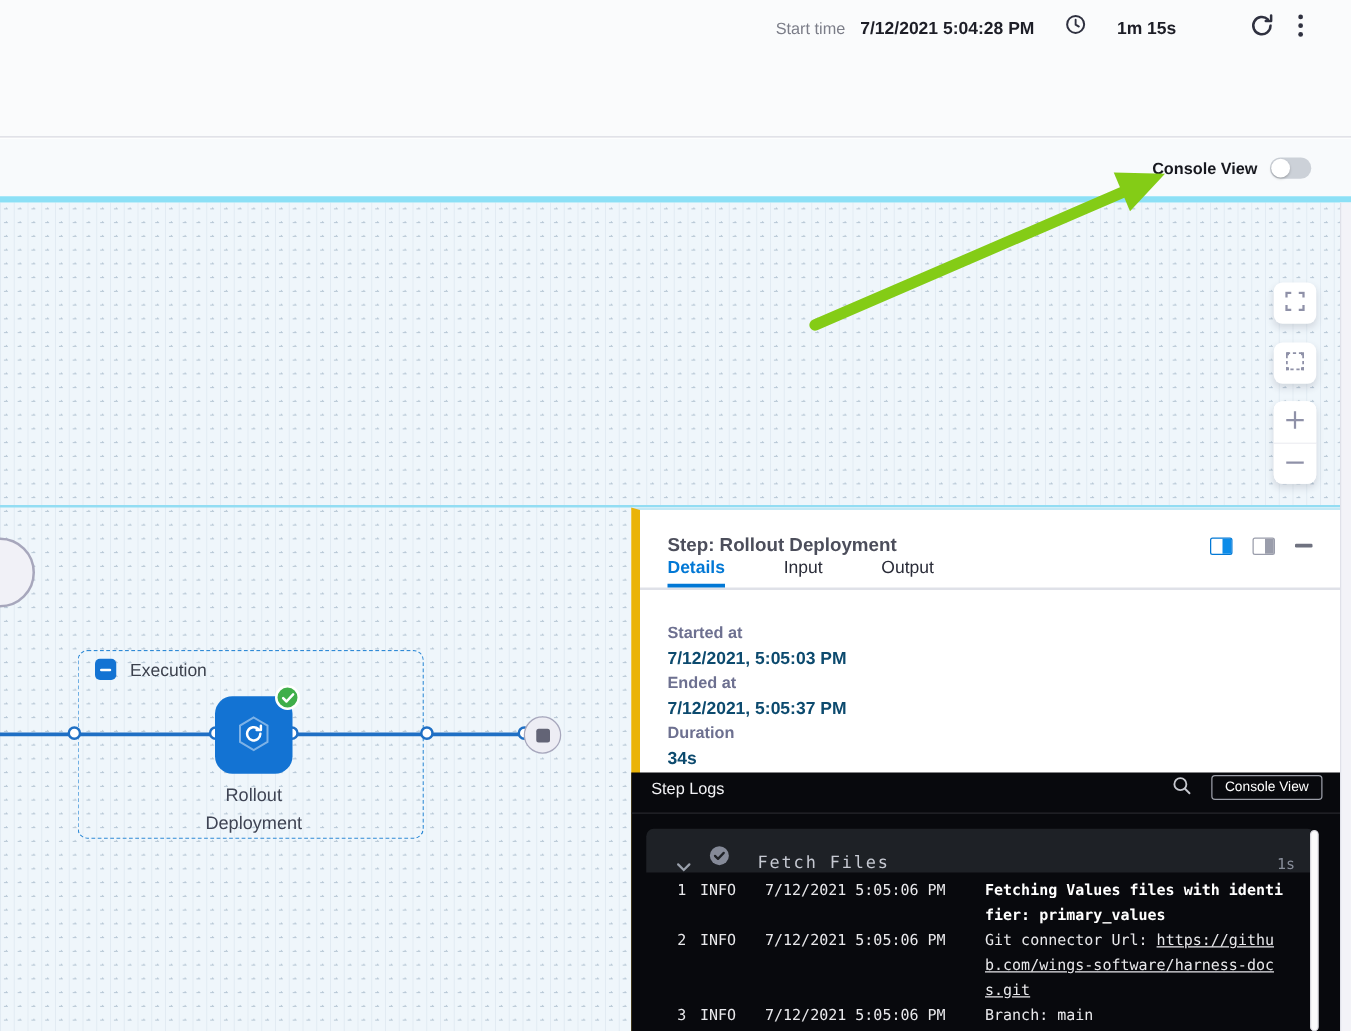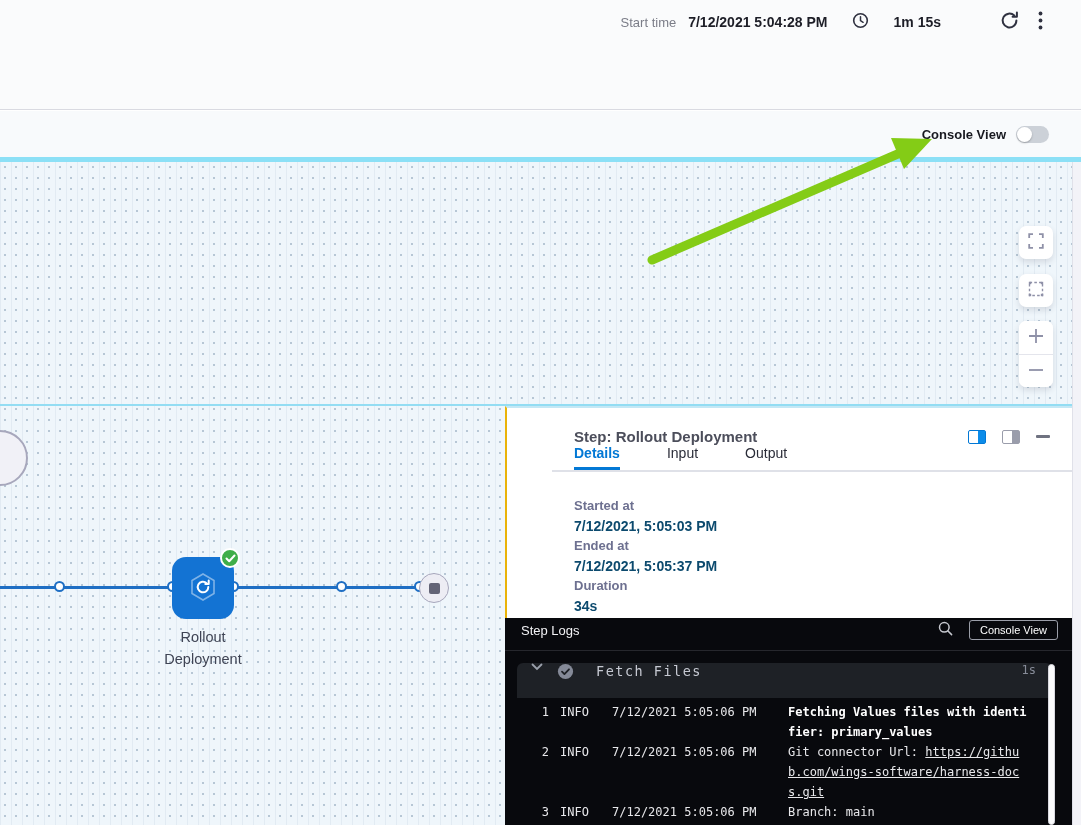--- a/index.html
+++ b/index.html
@@ -77,21 +77,21 @@
   .end-node { position:absolute; left:419px; top:573px; width:30px; height:30px; border-radius:50%;
     background:#ededf4; border:1.5px solid #a7a7bc; z-index:3;
     display:flex; align-items:center; justify-content:center; }
   .end-node .sq { width:11px; height:11px; background:#636476; border-radius:2px; }
 
   
   .arrow-svg { position:absolute; left:600px; top:125px; z-index:10; pointer-events:none; }
 
   
   .panel { position:absolute; left:505px; top:406px; width:567px; height:419px; background:#fff;
-    border-left:2px solid #eab308; border-top:2px solid #c4e8f5; z-index:5;padding-left:45px; }
+    border-left:7px solid #eab308; border-top:2px solid #c4e8f5; z-index:5; }
   .panel-head { display:flex; align-items:center; padding:20px 22px 0 22px; }
   .panel-title { font-size:15px; font-weight:600; color:#4c4e5b; flex:1; }
   .panel-icons { display:flex; align-items:center; gap:16px; }
   .split-icon { width:18px; height:14px; border:1.5px solid #0278d5; border-radius:2px; background:#fff;
     position:relative; cursor:pointer; padding:0; }
   .split-icon .half { position:absolute; right:0; top:0; width:45%; height:100%; background:#0c8ce9; }
   .split-icon.inactive { border-color:#9a9dab; }
   .split-icon.inactive .half { background:#9a9dab; }
   .min-btn { width:14px; height:3px; background:#6f7280; border:none; border-radius:1px; cursor:pointer; }
   .tabs { display:flex; gap:47px; padding:0 22px; position:relative; }
@@ -108,21 +108,21 @@
   
   .logs { position:absolute; left:505px; top:618px; width:567px; height:207px; background:#08090d;
     z-index:6; overflow:hidden; }
   .logs-head { height:33px; display:flex; align-items:center; padding:0 14px 8px 16px;
     border-bottom:1px solid #26272d; }
   .logs-title { font-size:13px; color:#f2f2f5; flex:1; }
   .search-btn { background:none; border:none; cursor:pointer; margin-right:16px; display:flex; }
   .console-view-btn { background:transparent; border:1px solid #9b9ea8; border-radius:3px;
     color:#fff; font-size:11px; padding:3px 10px; cursor:pointer; font-family:"Liberation Sans",sans-serif; }
   .group-row { margin:12px 20px 0 12px; height:35px; background:#1e2126; border-radius:6px 6px 0 0;
-    display:flex; align-items:flex-start; padding:0 16px 0 14px; cursor:pointer; }
+    display:flex; align-items:flex-end; padding:0 16px 0 24px; cursor:pointer; }
   .group-row .chev { display:flex; margin-right:14px; }
   .group-row .gname { font-family:"DejaVu Sans Mono", monospace; font-size:13.5px; letter-spacing:1.5px;
     color:#c6c9d2; margin-left:22px; flex:1; }
   .group-row .gdur { font-family:"DejaVu Sans Mono", monospace; font-size:12px; color:#878c98; }
   .log-lines { padding:4px 0 0 12px; }
   .log-row { display:flex; align-items:flex-start; font-family:"DejaVu Sans Mono", monospace;
     font-size:12px; line-height:20px; color:#e8e8eb; }
   .log-num { width:32px; text-align:right; flex:none; }
   .log-level { width:36px; margin-left:11px; flex:none; }
   .log-time { width:145px; margin-left:16px; flex:none; }
@@ -218,20 +218,28 @@
               <path d="M1 8 H15"></path>
             </svg>
         </span>
       </button>
     </div>
   </div>
 
   <div class="partial-node"></div>
   <div class="pipe-line"></div>
 
+  <div class="group-box">
+    <div class="group-head">
+      <button class="group-checkbox">
+        <span class="dash"></span>
+      </button>
+      <span class="group-label">Execution</span>
+    </div>
+  </div>
 
   <span class="ring" style="left:54px; top:581px;"></span>
   <span class="ring" style="left:167px; top:581px;"></span>
   <span class="ring" style="left:228px; top:581px;"></span>
   <span class="ring" style="left:336px; top:581px;"></span>
   <span class="ring" style="left:414px; top:581px;"></span>
 
   <button class="step-node">
     <span>
       <svg width="38" height="38" viewBox="0 0 38 38">

